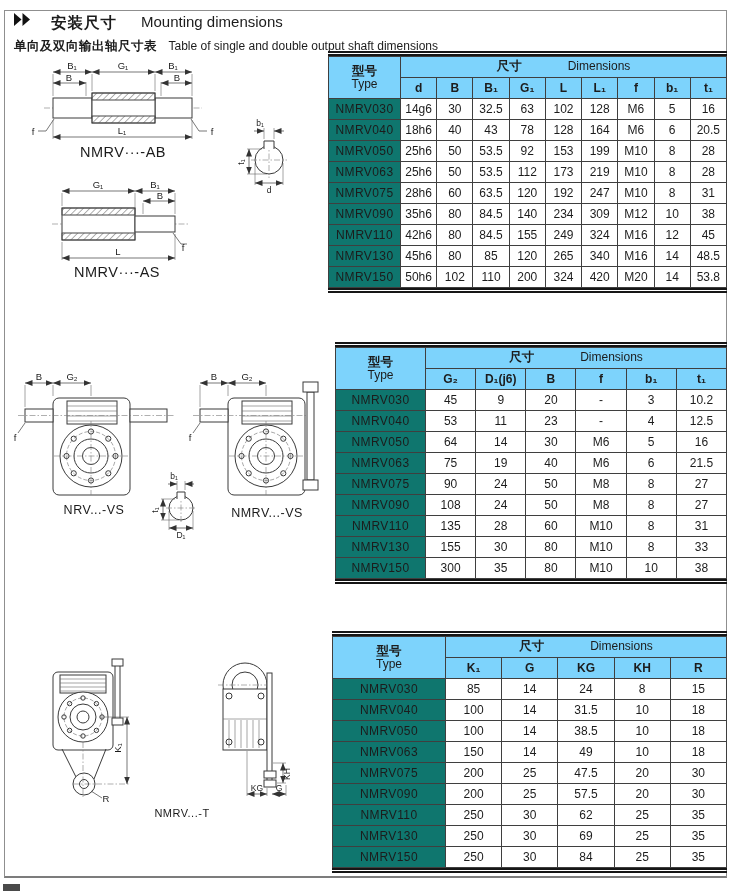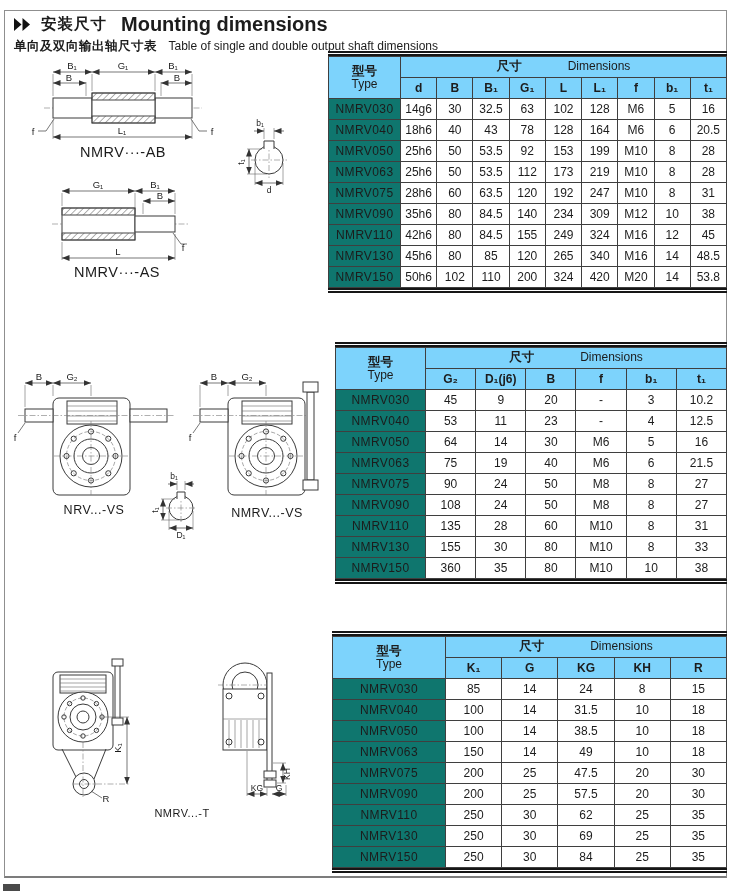--- a/index.html
+++ b/index.html
@@ -2,23 +2,23 @@
 <html><head>
 <meta charset="utf-8">
 <style>
   html,body { margin:0; padding:0; background:#ffffff; }
   body { font-family:"Liberation Sans","DejaVu Sans",sans-serif; color:#1c1c1c; }
   .page { position:relative; width:730px; height:891px; background:#fff; overflow:hidden; }
   .frame { position:absolute; left:4px; top:10px; right:3px; bottom:13px;
            border:1px solid #8f8f8f; border-bottom:2px solid #7c7c7c; }
   .footer-block { position:absolute; left:3px; top:884px; width:17px; height:7px; background:#4a4a4a; }
 
-  .page-title { position:absolute; left:14px; top:13px; display:flex; align-items:center; gap:10px; }
+  .page-title { position:absolute; left:14px; top:13px; display:flex; align-items:flex-start; gap:20px; }
   .page-title .cn { font-weight:bold; font-size:15.5px; letter-spacing:1px; }
-  .page-title .en { font-size:20px; margin-left:4px;font-weight:bold; }
+  .page-title .en { font-size:15px; margin-left:4px; }
   .sec-head { position:absolute; white-space:nowrap; }
   .sec-head .cn { font-weight:bold; font-size:12.5px; letter-spacing:0.5px; }
   .sec-head .en { font-size:12px; margin-left:7px; }
 
   .dtable-wrap { position:absolute; border-top:5px double #161616; border-bottom:5px double #161616; }
   table.dims { border-collapse:collapse; table-layout:fixed; width:100%; }
   table.dims th, table.dims td { border:1px solid #3f3f3f; text-align:center; vertical-align:middle;
         padding:0; font-size:12px; line-height:1.05; color:#1c1c1c; }
   table.dims thead th { background:#7dd3fc; height:20px; font-weight:bold; }
   table.dims thead th.type-h { font-size:12px; }
@@ -519,21 +519,21 @@
             <td class="type-cell">NMRV130</td>
             <td>155</td>
             <td>30</td>
             <td>80</td>
             <td>M10</td>
             <td>8</td>
             <td>33</td>
           </tr>
           <tr>
             <td class="type-cell">NMRV150</td>
-            <td>360</td>
+            <td>300</td>
             <td>35</td>
             <td>80</td>
             <td>M10</td>
             <td>10</td>
             <td>38</td>
           </tr>
         </tbody>
     </table>
   </div>
 

